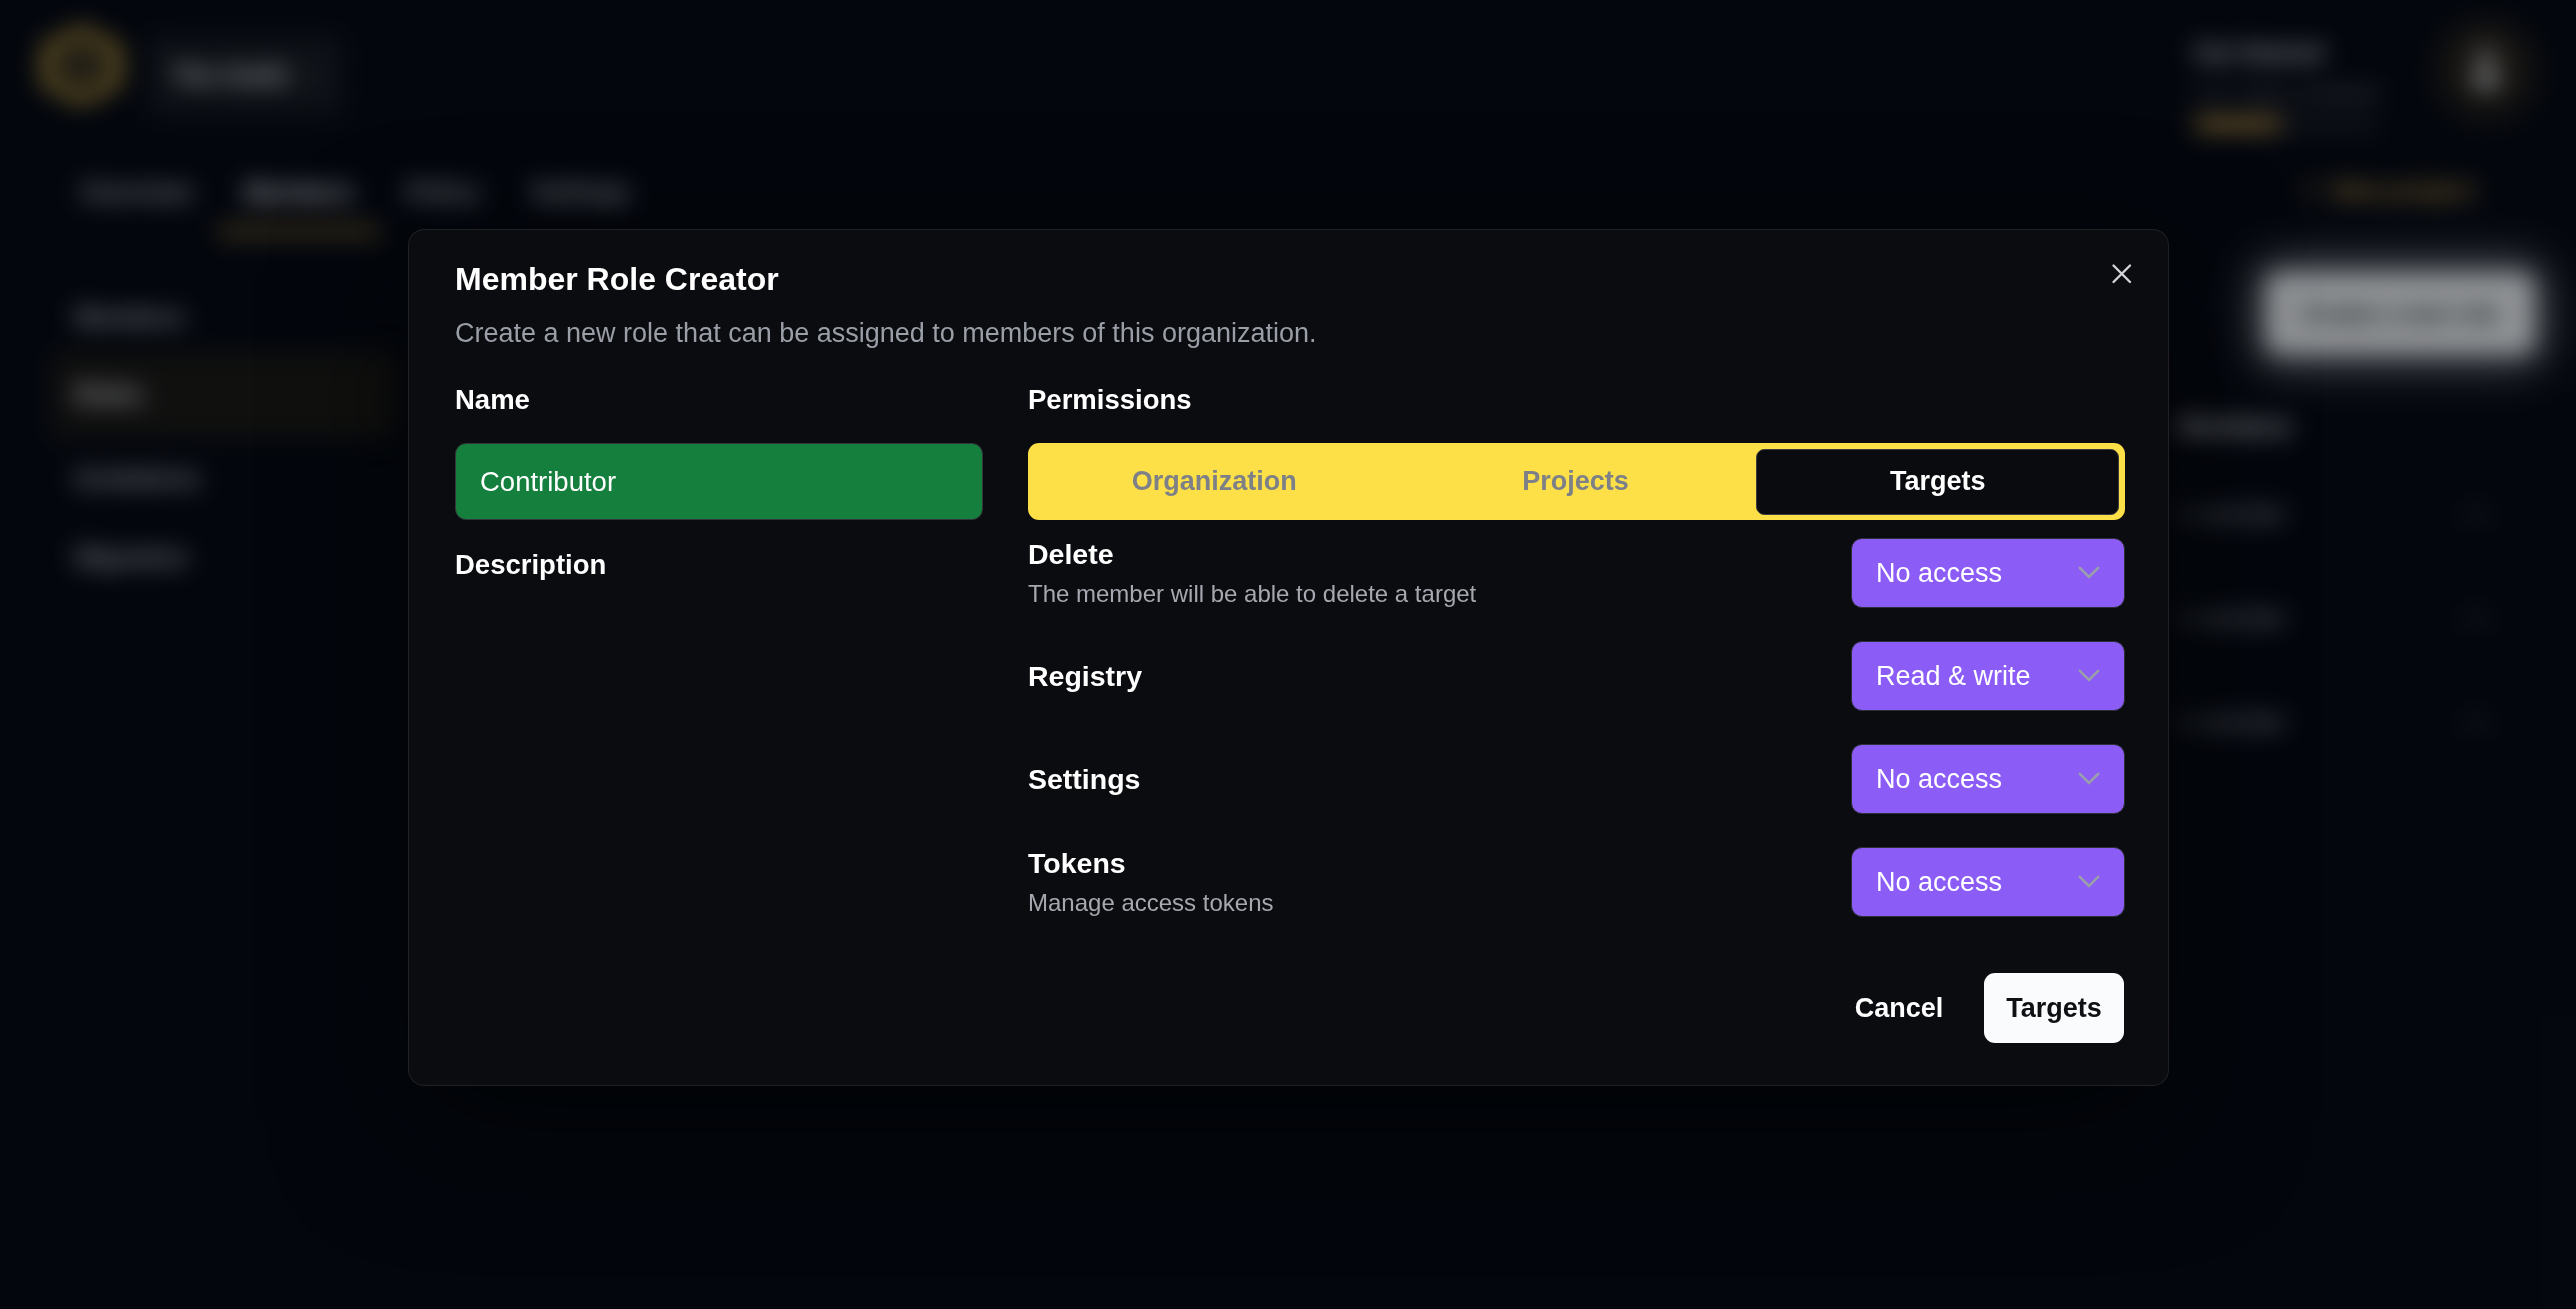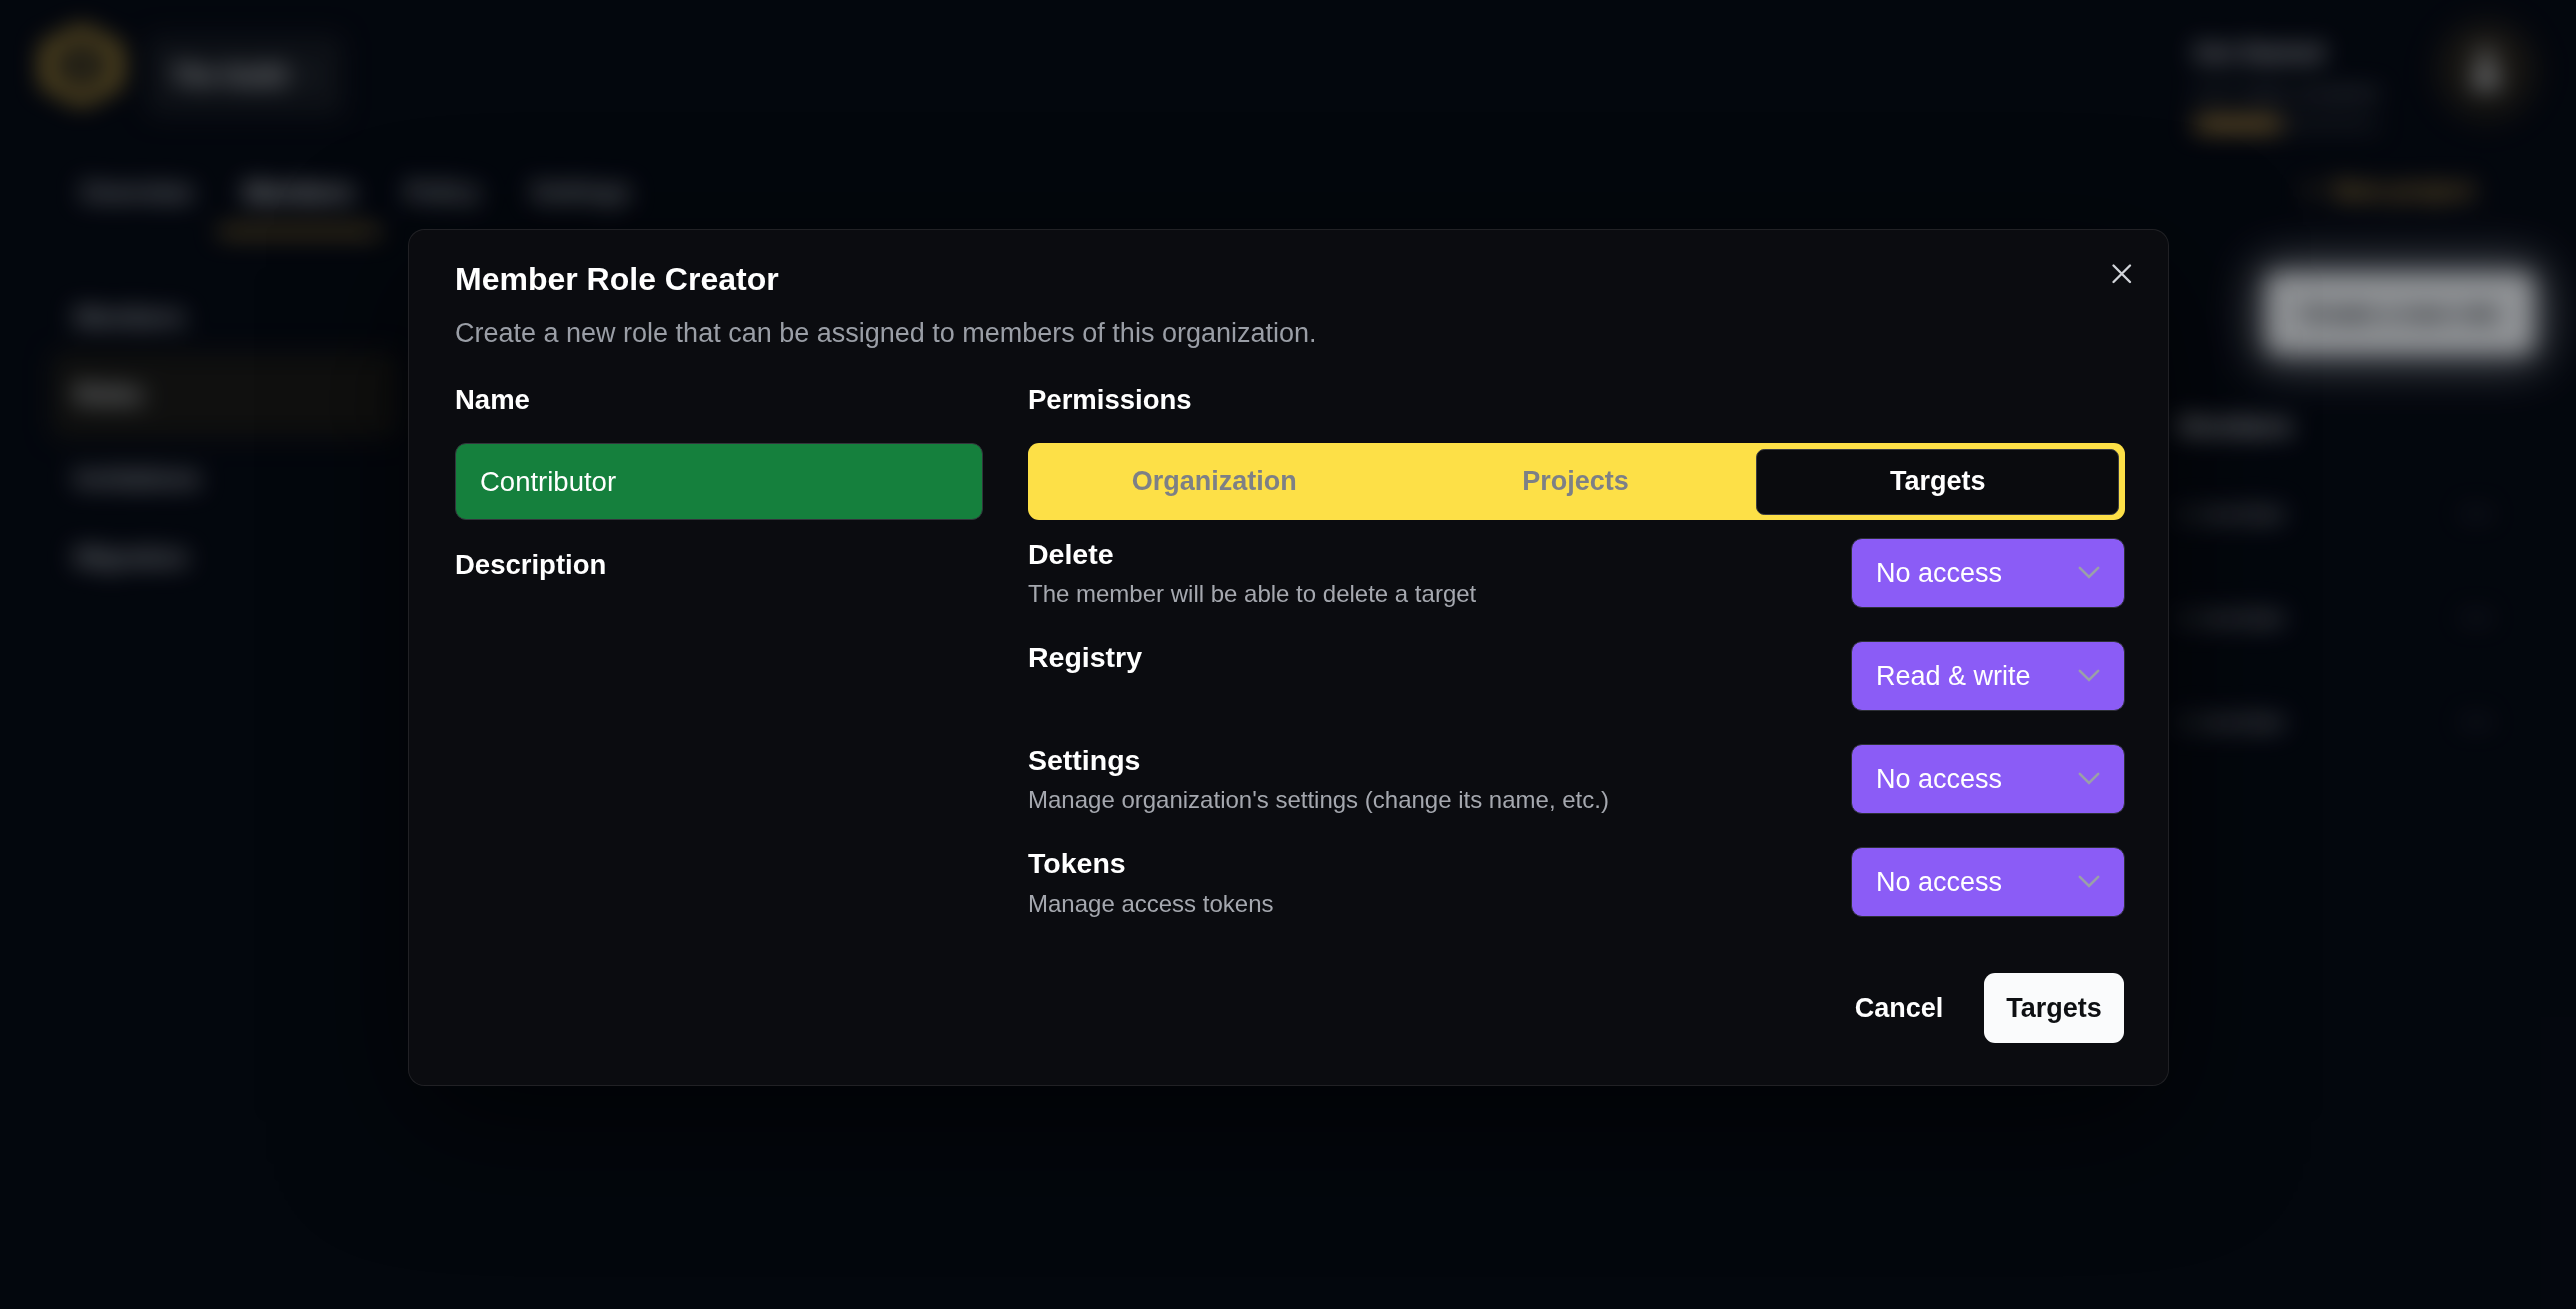--- a/index.html
+++ b/index.html
@@ -80,21 +80,21 @@
   .resize-handle { position:absolute; right:4.6px; bottom:4.6px; opacity:.75; }
 
   .tabs { position:absolute; left:619px; top:213px; width:1097px; height:77px; background:#fde047;
           border-radius:11px; display:flex; padding:5.5px; }
   .tab { flex:1; display:flex; align-items:center; justify-content:center; color:#7d8086;
           font-size:27px; font-weight:600; border-radius:8.3px; }
   .tab.active { background:#0a0b0e; border:0.9px solid #3a3c41; color:#fff; font-weight:700; }
 
   .perm-rows { position:absolute; left:619px; top:308px; width:1097px; display:flex;
           flex-direction:column; gap:33px; }
-  .perm-row { display:flex; justify-content:space-between; min-height:70px; }
+  .perm-row { display:flex; justify-content:space-between; align-items:center; min-height:70px; }
   .perm-title { color:#fff; font-size:28.5px; font-weight:700; }
   .perm-desc { margin-top:9.2px; color:#a5a8af; font-size:24px; }
   .select { width:274px; height:70px; background:#8b5cf6; border:0.9px solid #2d3036; border-radius:11px;
           display:flex; align-items:center; justify-content:space-between; padding:0 24px;
           color:#fff; font-size:27px; cursor:pointer; flex:0 0 auto; }
 
   .cancel-btn { position:absolute; left:1421px; top:743px; width:138px; height:70px; display:flex;
           align-items:center; justify-content:center; color:#fff; font-size:27px; font-weight:600; cursor:pointer; }
   .submit-btn { position:absolute; left:1575px; top:743px; width:140px; height:70px; background:#fafbfc;
           border-radius:11px; display:flex; align-items:center; justify-content:center;
@@ -217,21 +217,20 @@
           <span>Read &amp; write</span>
           <svg width="22" height="13.8" viewBox="0 0 24 15">
               <path d="M2 2 L12 12 L22 2" fill="none" stroke="#9aa0a8" stroke-width="2.8" stroke-linecap="round"></path>
             </svg>
         </div>
       </div>
 
       <div class="perm-row">
         <div>
           <div class="perm-title">Settings</div>
-          <div class="perm-desc">Manage organization's settings (change its name, etc.)</div>
         </div>
         <div class="select">
           <span>No access</span>
           <svg width="22" height="13.8" viewBox="0 0 24 15">
               <path d="M2 2 L12 12 L22 2" fill="none" stroke="#9aa0a8" stroke-width="2.8" stroke-linecap="round"></path>
             </svg>
         </div>
       </div>
 
       <div class="perm-row">

